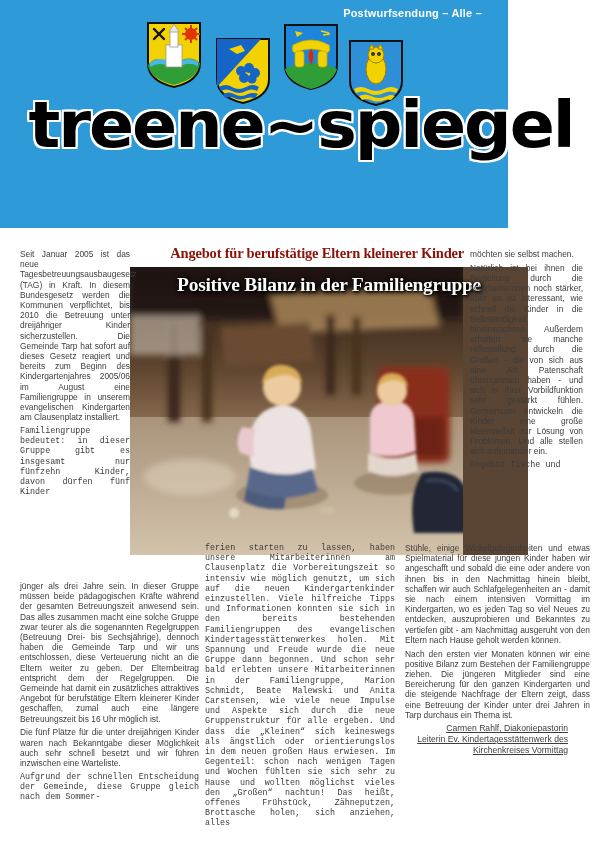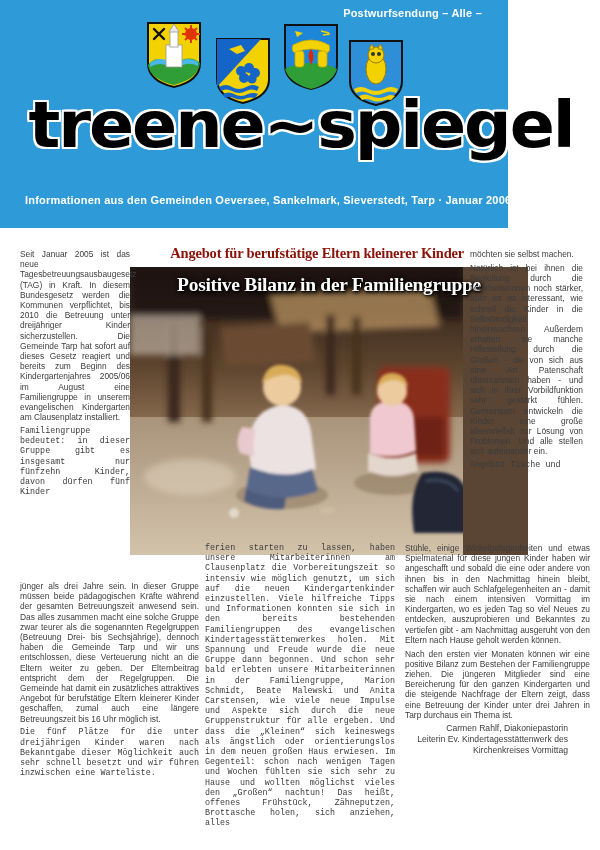--- a/index.html
+++ b/index.html
@@ -48,21 +48,21 @@
     position:absolute;color:#3c3c3c;font-size:8.4px;line-height:10.2px;
     text-align:justify;
   }
   .col p{margin:0 0 3.5px 0;}
   .col p:last-child{margin-bottom:0;font-family:Liberation Mono, monospace;}
   .col-left-top   {top:249px;left:20px; width:110px;}
   .col-right-top  {top:249px;left:470px;width:113px;}
   .col-left-bot   {top:545px;left:20px; width:179px;margin-top:36px;}
   .col-mid-bot    {top:543px;left:205px;width:190px;}
   .col-right-bot  {top:543px;left:398px;width:185px;margin-left:7px;}
-  .byline{margin-top:2px;margin-right:22px;text-align:right;line-height:10.8px;font-size:8.6px;}
+  .byline{margin-top:2px;margin-right:22px;text-align:right;line-height:10.8px;font-size:8.6px;text-decoration:underline;}
 </style>
 </head>
 <body>
 
 <div class="page">
 
   <div class="masthead">
     <div class="mailing-note">Postwurfsendung – Alle –</div>
 
     <div class="shield" style="top:21px;left:146px;">
@@ -122,21 +122,20 @@
         <circle cx="28" cy="16" r="8" fill="#f2d200" stroke="#9a7e00" stroke-width="1"></circle>
         <path d="M21,10 l3,-5 l2,5 z M35,10 l-3,-5 l-2,5 z" fill="#f2d200" stroke="#9a7e00" stroke-width=".8"></path>
         <circle cx="25" cy="15" r="2" fill="#333"></circle>
           <circle cx="31" cy="15" r="2" fill="#333"></circle>
         <path d="M6,50 q7,-4 14,0 q8,4 16,0 q7,-4 14,0 l-2,4 q-6,-3 -12,0 q-8,4 -16,0 q-6,-3 -12,0 z" fill="#f2d200"></path>
         <path d="M11,57 q6,-3 12,0 q8,4 16,0 q4,-2 8,0 l-4,4 q-4,-1 -6,0 q-8,3 -14,0 q-5,-2 -9,0 z" fill="#f2d200"></path>
       </svg>
     </div>
 
     <div class="title">treene~spiegel</div>
-    <div class="subtitle">Informationen aus den Gemeinden Oeversee, Sankelmark, Sieverstedt, Tarp · Januar  2006 · Nr. 358</div>
   </div>
 
   <div class="kicker" style="color:#8a1208;">Angebot für berufstätige Eltern kleinerer Kinder</div>
 
   <div class="photo">
     <svg viewBox="0 0 333 288" width="333" height="288">
       <defs>
         <linearGradient id="bg" x1="0" y1="0" x2="0" y2="1">
           <stop offset="0" stop-color="#241812"></stop>
             <stop offset=".35" stop-color="#5e452f"></stop>
@@ -203,20 +202,21 @@
 
   <div class="col col-right-top">
     <p>möchten sie selbst machen.</p>
     <p>Natürlich ist bei ihnen die Begleitung durch die Mitarbeiterinnen noch stärker, aber es ist interessant, wie schnell die Kinder in die Selbständigkeit hineinwachsen. Außerdem erhalten sie manche Hilfestellung durch die Großen - die von sich aus eine Art Patenschaft übernommen haben - und sich in ihrer Vorbildfunktion sehr gestärkt fühlen. Gemeinsam entwickeln die Kinder eine große Ideenvielfalt zur Lösung von Problemen. Und alle stellen sich aufeinander ein.</p>
     <p>Angebot Tische und</p>
   </div>
 
   <div class="col col-left-bot">
     <p>jünger als drei Jahre sein. In dieser Gruppe müssen beide pädagogischen Kräfte während der gesamten Betreuungszeit anwesend sein. Das alles zusammen macht eine solche Gruppe zwar teurer als die sogenannten Regelgruppen (Betreuung Drei- bis Sechsjährige), dennoch haben die Gemeinde Tarp und wir uns entschlossen, diese Verteuerung nicht an die Eltern weiter zu geben. Der Elternbeitrag entspricht dem der Regelgruppen. Die Gemeinde hat damit ein zusätzliches attraktives Angebot für berufstätige Eltern kleinerer Kinder geschaffen, zumal auch eine längere Betreuungszeit bis 16 Uhr möglich ist.</p>
     <p>Die fünf Plätze für die unter dreijährigen Kinder waren nach Bekanntgabe dieser Möglichkeit auch sehr schnell besetzt und wir führen inzwischen eine Warteliste.</p>
+    <p>Aufgrund der schnellen Entscheidung der Gemeinde, diese Gruppe gleich nach dem Sommer-</p>
   </div>
 
   <div class="col col-mid-bot">
     <p>ferien starten zu lassen, haben unsere Mitarbeiterinnen am Clausenplatz die Vorbereitungszeit so intensiv wie möglich genutzt, um sich auf die neuen Kindergartenkinder einzustellen. Viele hilfreiche Tipps und Informationen konnten sie sich in den bereits bestehenden Familiengruppen des evangelischen Kindertagesstättenwerkes holen. Mit Spannung und Freude wurde die neue Gruppe dann begonnen. Und schon sehr bald erlebten unsere Mitarbeiterinnen in der Familiengruppe, Marion Schmidt, Beate Malewski und Anita Carstensen, wie viele neue Impulse und Aspekte sich durch die neue Gruppenstruktur für alle ergeben. Und dass die „Kleinen“ sich keineswegs als ängstlich oder orientierungslos in dem neuen großen Haus erwiesen. Im Gegenteil: schon nach wenigen Tagen und Wochen fühlten sie sich sehr zu Hause und wollten möglichst vieles den „Großen“ nachtun! Das heißt, offenes Frühstück, Zähneputzen, Brottasche holen, sich anziehen, alles</p>
   </div>
 
   <div class="col col-right-bot">
     <p>Stühle, einige Wickelgelegenheiten und etwas Spielmaterial für diese jungen Kinder haben wir angeschafft und sobald die eine oder andere von ihnen bis in den Nachmittag hinein bleibt, schaffen wir auch Schlafgelegenheiten an - damit sie nach einem intensiven Vormittag im Kindergarten, wo es jeden Tag so viel Neues zu entdecken, auszuprobieren und Bekanntes zu vertiefen gibt - am Nachmittag ausgeruht von den Eltern nach Hause geholt werden können.</p>
     <p>Nach den ersten vier Monaten können wir eine positive Bilanz zum Bestehen der Familiengruppe ziehen. Die jüngeren Mitglieder sind eine Bereicherung für den ganzen Kindergarten und die steigende Nachfrage der Eltern zeigt, dass eine Betreuung der Kinder unter drei Jahren in Tarp durchaus ein Thema ist.</p>
     <div class="byline">

